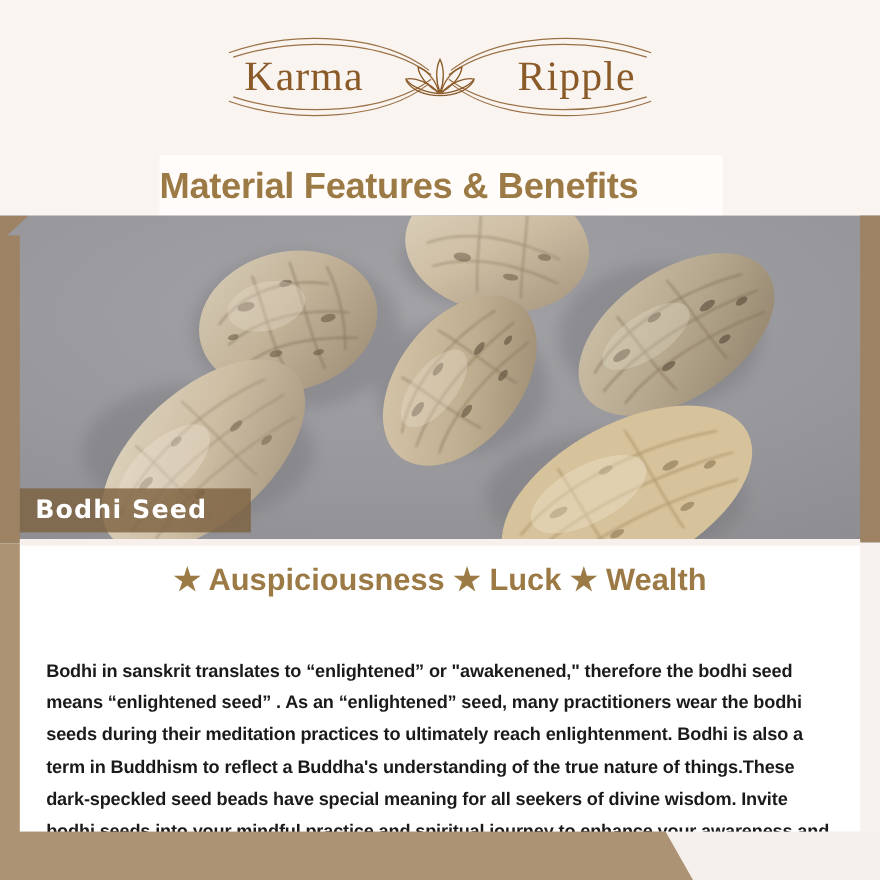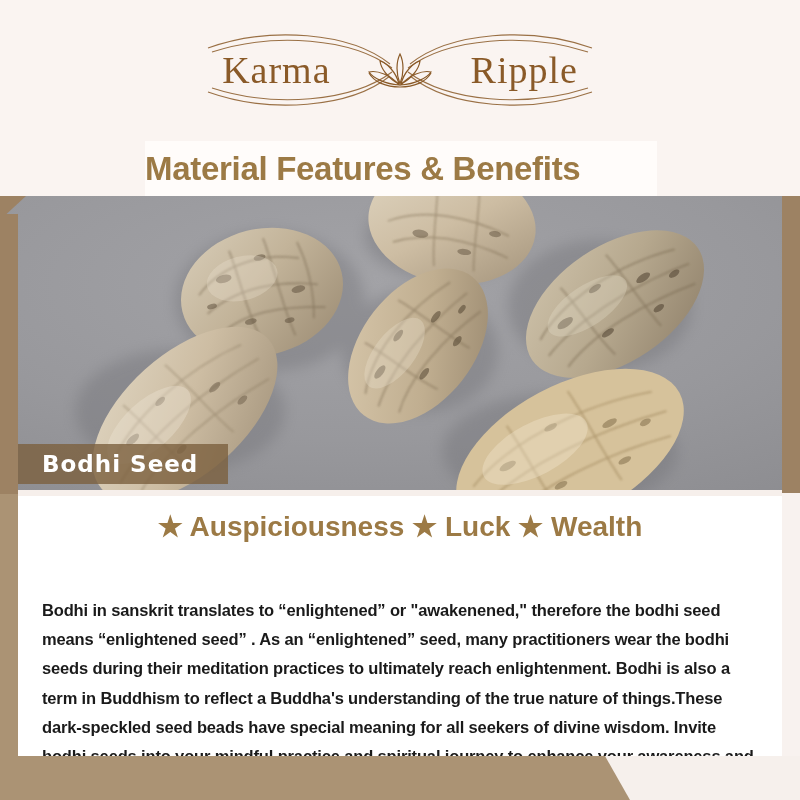--- a/index.html
+++ b/index.html
@@ -39,21 +39,21 @@
     background:#9d8263;clip-path:polygon(0 0,100% 0,0 100%);z-index:4;}
   .photo-left-band{position:absolute;left:0;top:214px;width:18px;height:280px;
     background:#9d8263;z-index:4;}
   .photo-right-band{position:absolute;left:782px;top:196px;width:18px;height:297px;
     background:#9d8263;z-index:4;}
 
   
   .seed-label{position:absolute;left:18px;top:444px;width:210px;height:40px;
     background:rgba(124,96,62,0.80);display:flex;align-items:center;z-index:6;}
   .seed-label-text{color:#ffffff;font-size:23px;font-weight:bold;letter-spacing:1px;
-    padding-left:24px;font-family:"DejaVu Sans", sans-serif;}
+    padding-left:14px;font-family:"DejaVu Sans", sans-serif;}
 
   
   .card{position:absolute;left:18px;top:494px;width:764px;height:262px;background:#ffffff;z-index:5;}
   .card-top-strip{position:absolute;left:18px;top:490px;width:764px;height:6px;background:#f6efeb;z-index:6;}
 
   .stars-line{position:absolute;left:0;top:16px;width:764px;text-align:center;
     font-size:28px;font-weight:bold;color:#9c7a45;white-space:nowrap;}
 
   .body-text{position:absolute;left:24px;top:62px;width:718px;
     font-size:16.5px;line-height:1.77;color:#1a1a1a;font-weight:bold;

